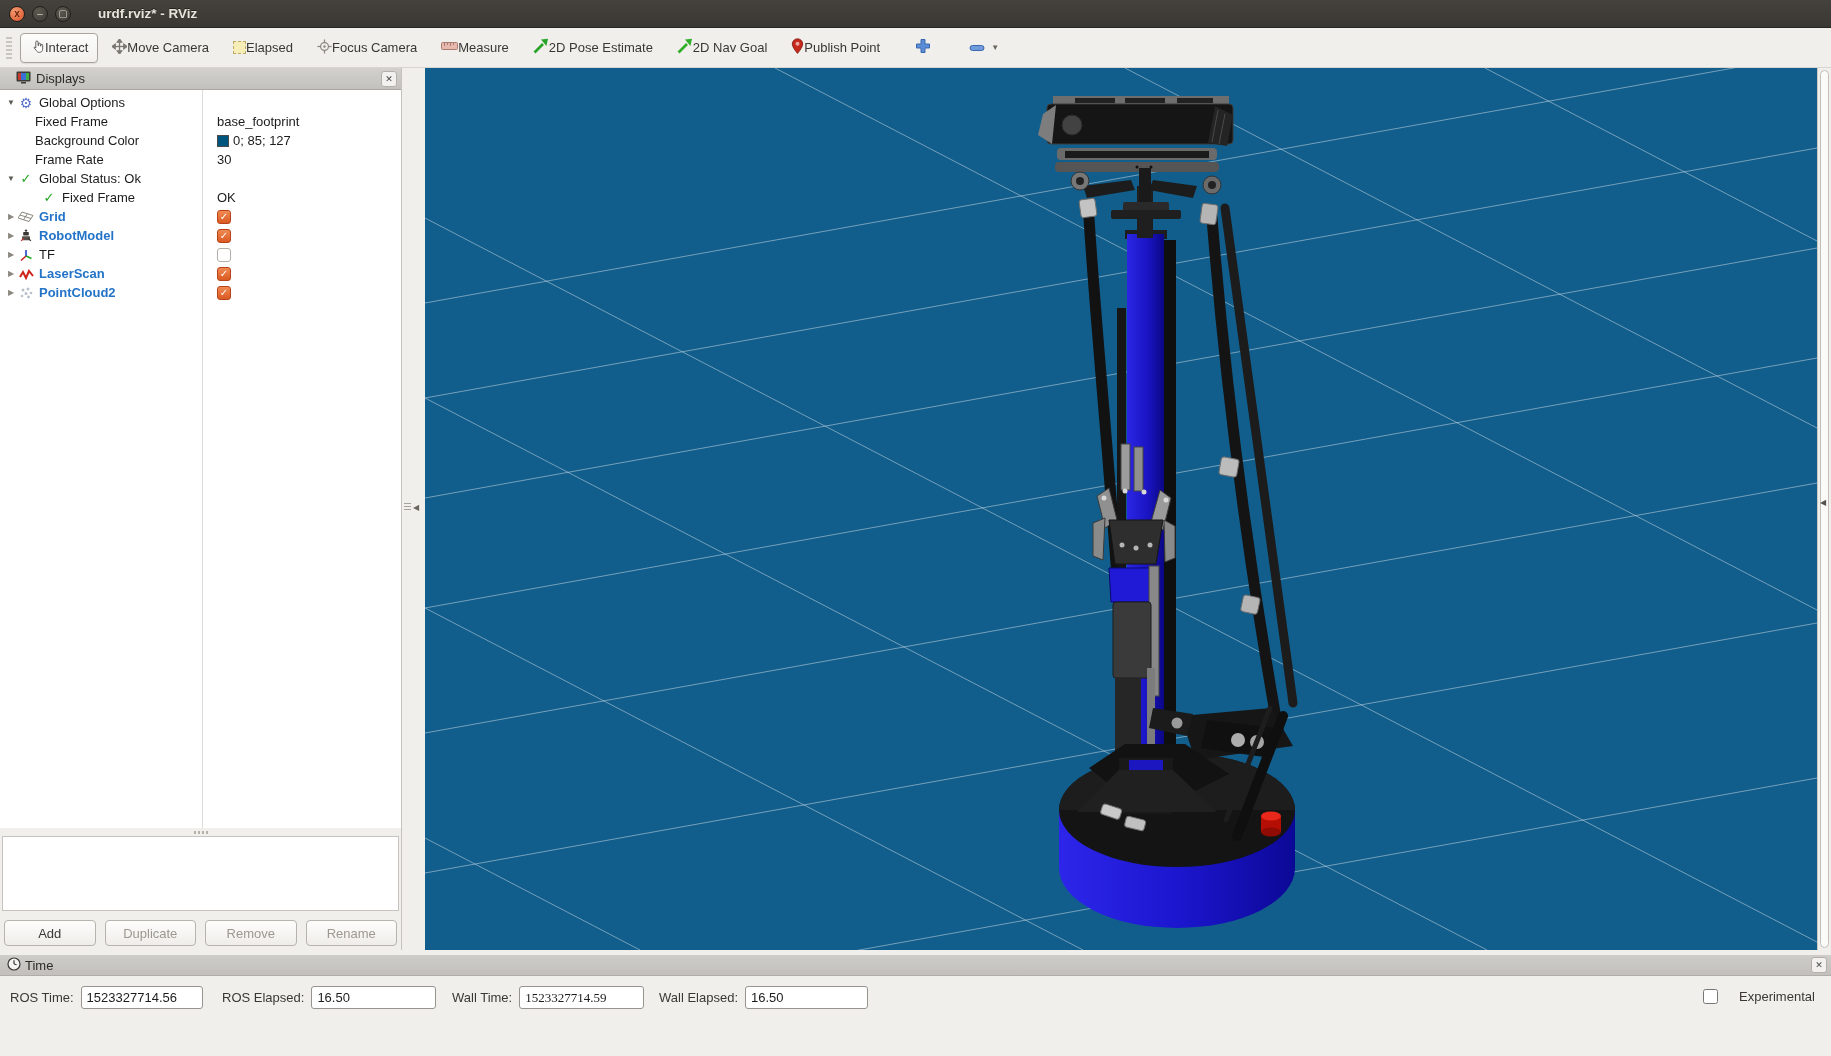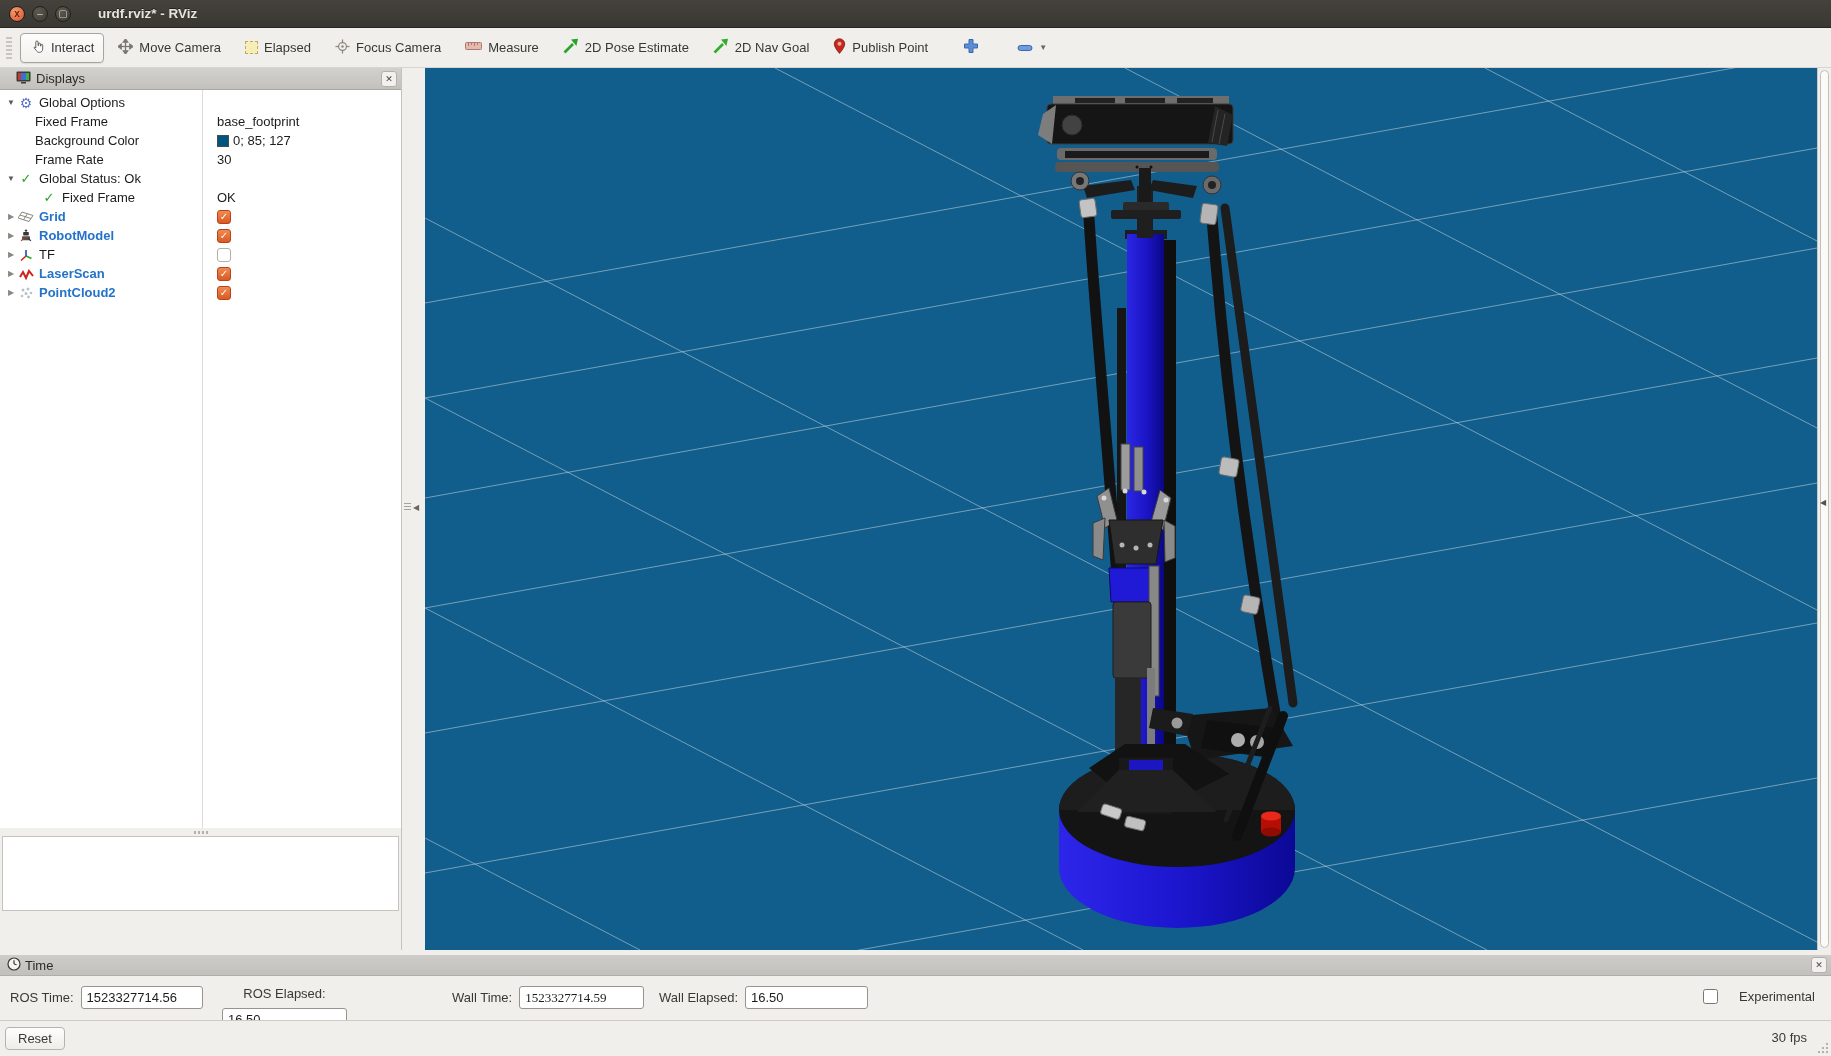--- a/index.html
+++ b/index.html
@@ -15,21 +15,21 @@
         background:radial-gradient(circle at 35% 30%,#5c5950,#3b3934);color:#cfccc4;}
   .wbtn.close{background:radial-gradient(circle at 35% 30%,#f49a6f,#d9532a);color:#6b2610;font-weight:bold;}
   .wtitle{color:#e8e4dc;font-weight:bold;margin-left:20px;font-size:13.5px;
           text-shadow:0 -1px 0 rgba(0,0,0,.5);}
 
   
   .toolbar{position:absolute;left:0;top:28px;width:1831px;height:40px;background:#f0efeb;
            border-bottom:1px solid #d8d5d0;display:flex;align-items:center;padding-left:6px;}
   .tgrip{width:6px;height:22px;margin-right:8px;
          background:repeating-linear-gradient(to bottom,#c9c6c0 0 2px,transparent 2px 4px);}
-  .tool{display:flex;align-items:center;gap:6px;padding:5px 9px;margin-right:4px;border:1px solid transparent;
+  .tool{display:flex;align-items:center;padding:5px 9px;margin-right:4px;border:1px solid transparent;
         border-radius:4px;color:#3a3834;white-space:nowrap;cursor:default;}
   .tool.selected{background:linear-gradient(#fcfcfb,#f2f1ee);border:1px solid #a9a59e;box-shadow:0 1px 1px rgba(0,0,0,.08);}
   .tool svg,.tool .boxicon{flex:none;}
   .iconbtn{display:flex;align-items:center;gap:2px;padding:5px 7px;margin-left:14px;}
   .selsq{width:13px;height:13px;background:#f6eeb6;border:1px dashed #b9a96a;}
 
   
   .panel{position:absolute;left:0;top:68px;width:402px;height:882px;background:#f0efeb;border-right:1px solid #c6c3be;}
   .phead{position:absolute;left:0;top:0;width:100%;height:22px;background:linear-gradient(#d3d1cd,#c3c1bd);
          border-bottom:1px solid #aaa7a2;display:flex;align-items:center;padding:0 4px 0 16px;font-size:13px;color:#2d2b28;}
@@ -343,20 +343,26 @@
             <span class="cbx checked">✓</span>
           </span>
       </div>
     </div>
 
     <div class="hsplit">
         <div class="dots"></div>
       </div>
     <div class="helpbox"></div>
 
+    <div class="pbuttons">
+      <div class="pbtn">Add</div>
+      <div class="pbtn disabled">Duplicate</div>
+      <div class="pbtn disabled">Remove</div>
+      <div class="pbtn disabled">Rename</div>
+    </div>
   </div>
 
   <div class="vsplit">
     <div class="vhandle">
       <div class="lines"></div>
         <div class="arr">◀</div>
     </div>
   </div>
 
   <svg class="viewport" viewBox="0 0 1392 882" preserveAspectRatio="none">
@@ -491,37 +497,32 @@
         </svg>
     </span>
     <span class="ptitle">Time</span>
     <span class="pclose" style="margin-left:auto;">✕</span>
   </div>
   <div class="timebody">
     <div class="tfield" style="left:10px;">
       <span>ROS Time:</span>
       <input class="tinput" style="width: 122px;" value="1523327714.56">
     </div>
-    <div class="tfield" style="left:222px;flex-direction:column;">
+    <div class="tfield" style="left:222px;">
       <span>ROS Elapsed:</span>
       <input class="tinput" style="width: 125px;" value="16.50">
     </div>
     <div class="tfield" style="left:452px;">
       <span>Wall Time:</span>
       <input class="tinput" style="width: 125px; font-family: Liberation Serif, serif;" value="1523327714.59">
     </div>
     <div class="tfield" style="left:659px;">
       <span>Wall Elapsed:</span>
       <input class="tinput" style="width: 123px;" value="16.50">
     </div>
     <div class="expbox">
       <input type="checkbox" style="">
       <span>Experimental</span>
     </div>
   </div>
 
-  <div class="statusbar">
-    <div class="resetbtn">Reset</div>
-    <div class="fps">30 fps</div>
-    <div class="rgrip"></div>
-  </div>
 
 </div>
 
 </body></html>

